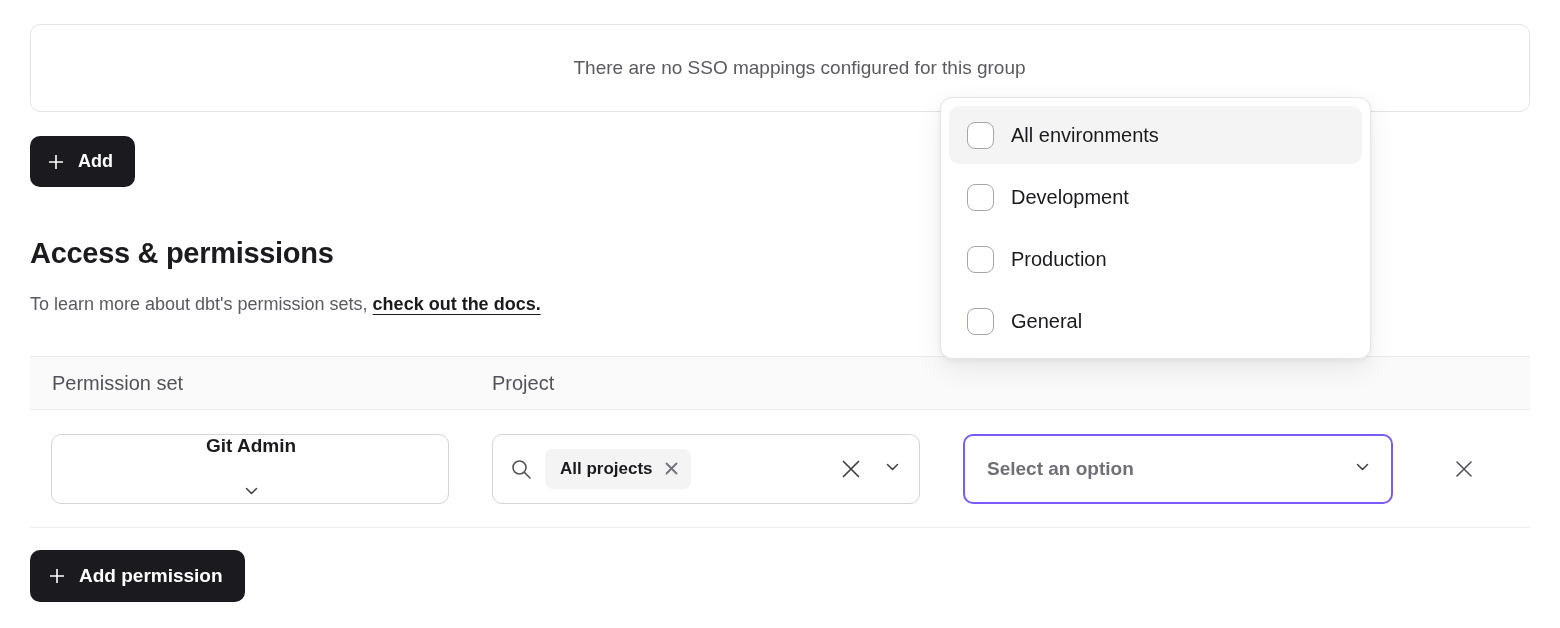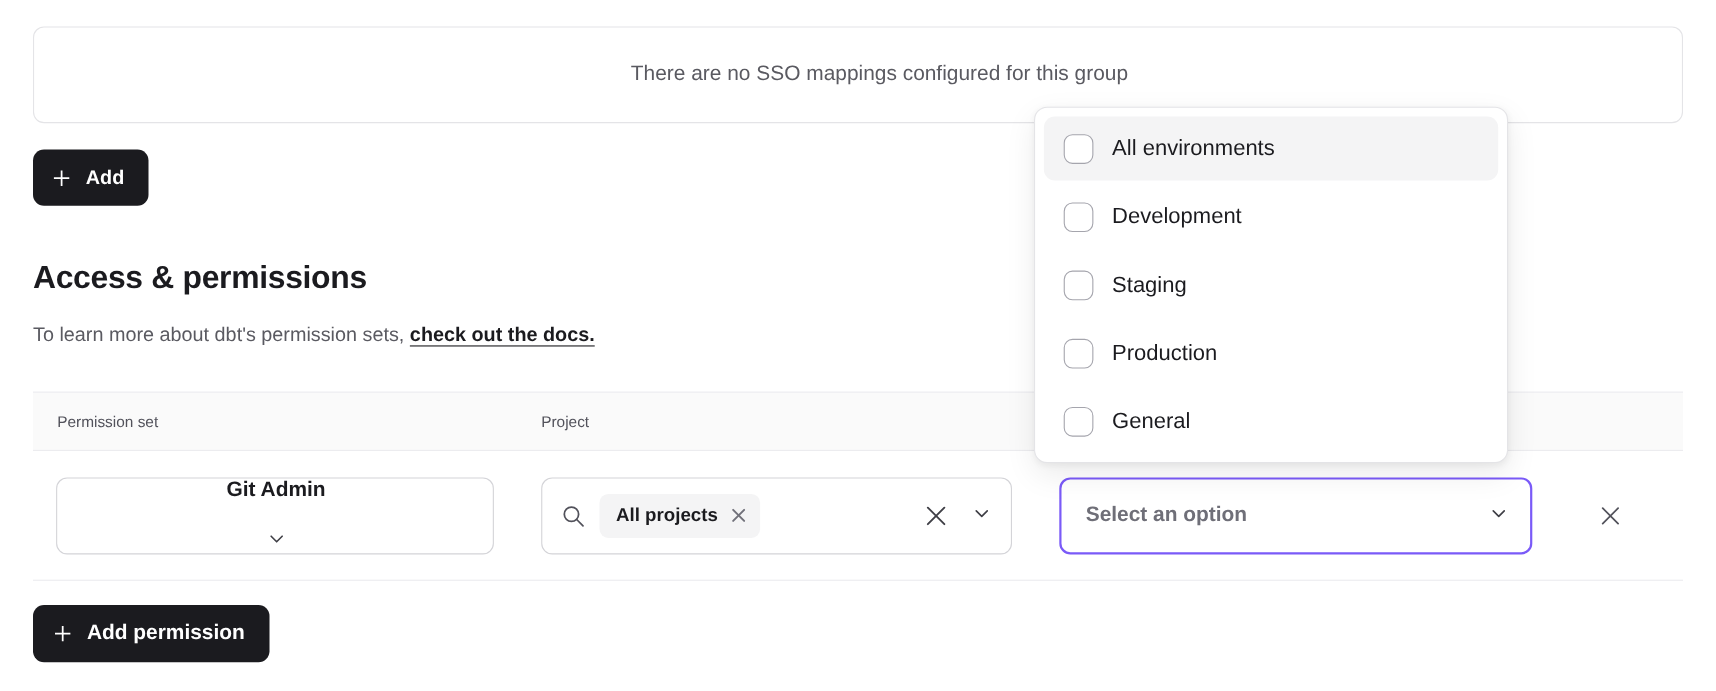--- a/index.html
+++ b/index.html
@@ -49,21 +49,21 @@
   }
 
   
   .perm-table { position:absolute; left:30px; top:356px; width:1500px; }
   .header-row {
     height:54px; background:#fafafa;
     border-top:1px solid #ececef; border-bottom:1px solid #ececef;
     display:grid; grid-template-columns:440px 472px 470px 1fr;
     align-items:center;
   }
-  .header-cell { padding-left:22px; color:#52525b; font-size:14px; }
+  .header-cell { padding-left:22px; color:#52525b; font-size:20px; }
   .body-row {
     height:118px; border-bottom:1px solid #ececef;
     display:grid; grid-template-columns:440px 472px 470px 1fr;
     align-items:center;
   }
 
   
   .field {
     height:70px; background:#fff;
     border:1px solid #d4d4d8; border-radius:10px;
@@ -217,27 +217,23 @@
     <div class="menu-item highlighted">
       <span class="checkbox"></span>
       <span class="menu-label">All environments</span>
     </div>
 
     <div class="menu-item">
       <span class="checkbox"></span>
       <span class="menu-label">Development</span>
     </div>
 
+
     <div class="menu-item">
       <span class="checkbox"></span>
-      <span class="menu-label">Staging</span>
+      <span class="menu-label">Production</span>
     </div>
 
     <div class="menu-item">
       <span class="checkbox"></span>
-      <span class="menu-label">Production</span>
-    </div>
-
-    <div class="menu-item">
-      <span class="checkbox"></span>
       <span class="menu-label">General</span>
     </div>
   </div>
 
 </body></html>

